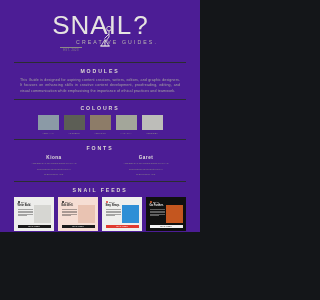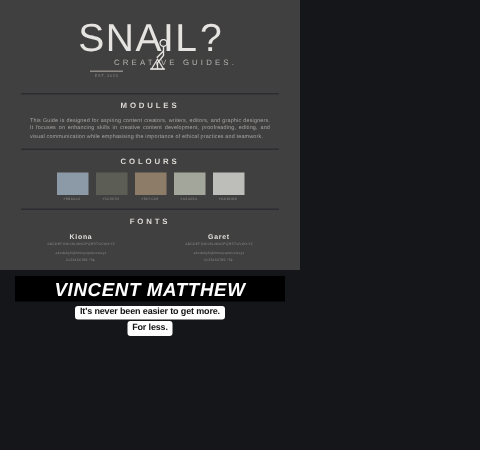--- a/index.html
+++ b/index.html
@@ -3,21 +3,21 @@
 <meta charset="utf-8">
 <style>
   html,body{margin:0;padding:0;}
   body{
     width:200px;height:300px;
     background:#141619;
     font-family:"Liberation Sans", sans-serif;
     color:#d9d9d9;
     overflow:hidden;
   }
-  .page{width:200px;height:232px;position:relative;background:#404040;}
+  .page{width:200px;height:232px;position:relative;background:#4c1d95;}
 
   
   .hero{height:62px;position:relative;}
   .logo-wrap{
     position:absolute;left:0;right:0;top:12px;
     display:flex;flex-direction:column;align-items:center;
   }
   .logo-row{display:flex;align-items:flex-end;justify-content:center;}
   .logo-word{
     font-family:"Liberation Sans", sans-serif;
@@ -278,23 +278,14 @@
               <div class="f-art" style="background: rgb(196, 86, 31);"></div>
             </div>
             <div class="f-btn" style="background: rgb(242, 242, 242);">
               <span style="color: rgb(16, 16, 16);">READ MORE</span>
             </div>
           </div>
         </div>
       </div>
   </div>
 
-  <div class="footer">
-    <div class="name-bar">
-      <span>VINCENT MATTHEW</span>
-    </div>
-    <div class="tagline">
-      <div class="pill">It's never been easier to get more.</div>
-      <div class="pill">For less.</div>
-    </div>
-  </div>
 
 </div>
 
 </body></html>

